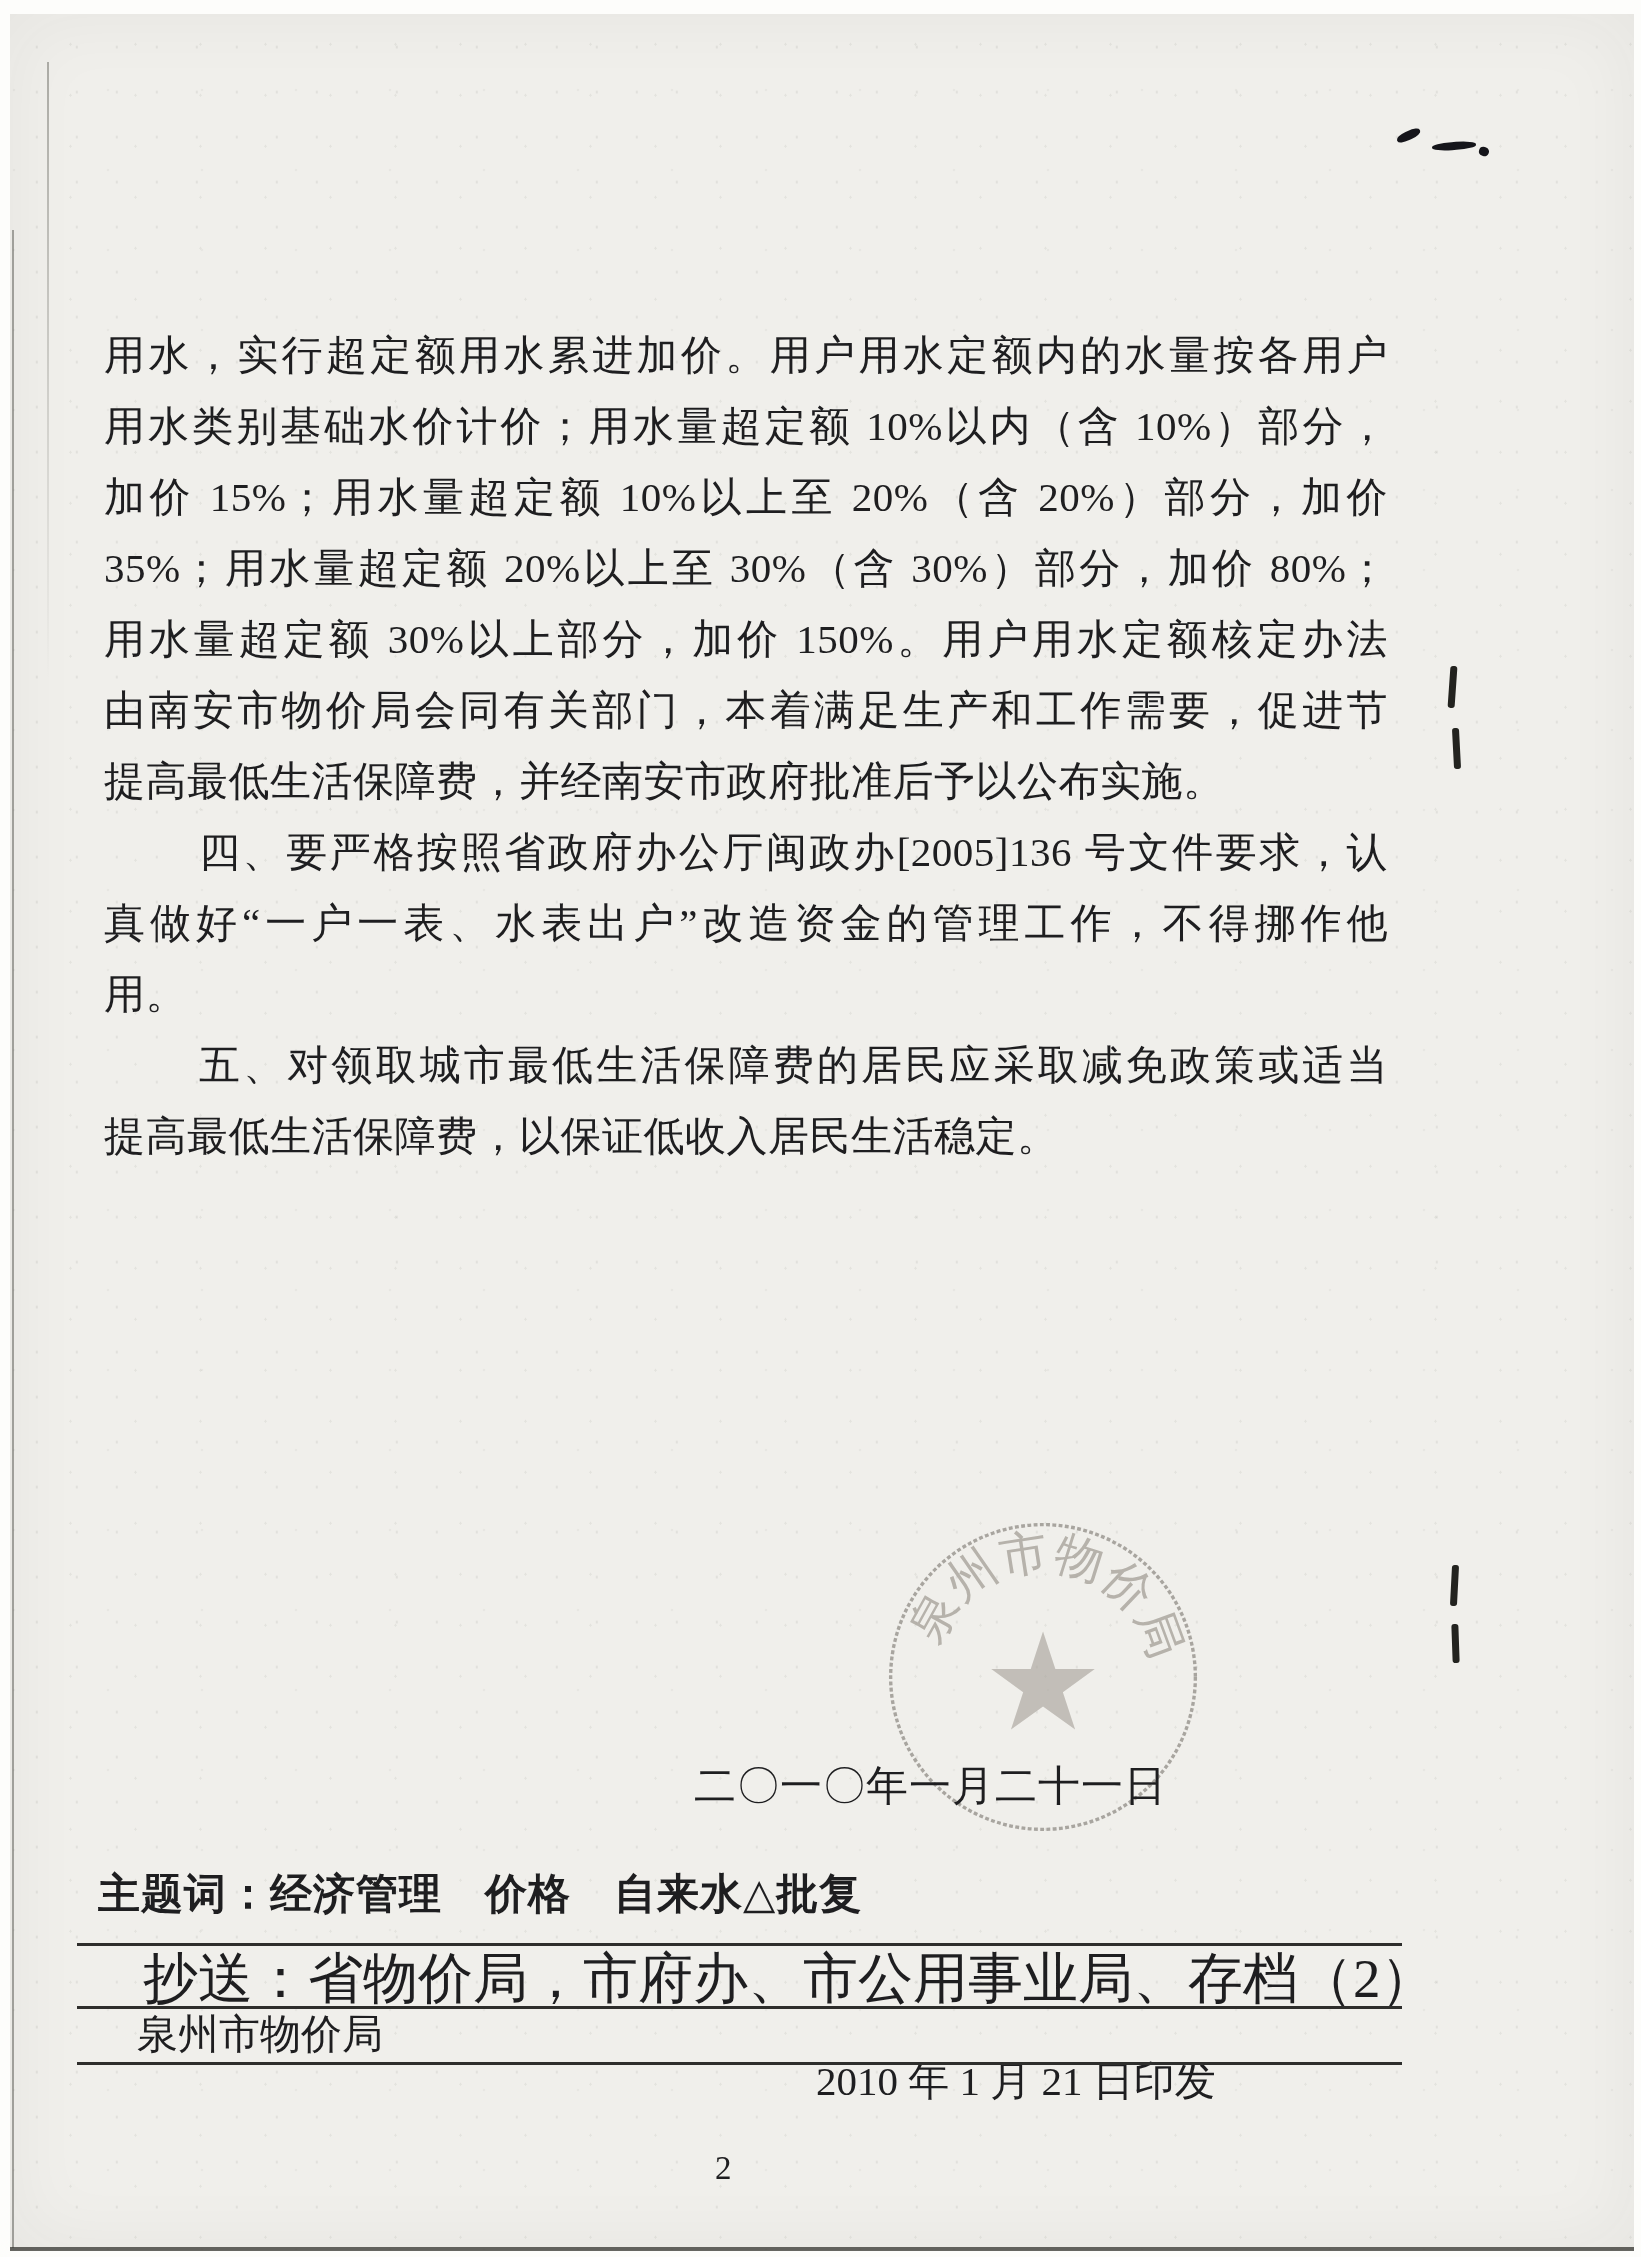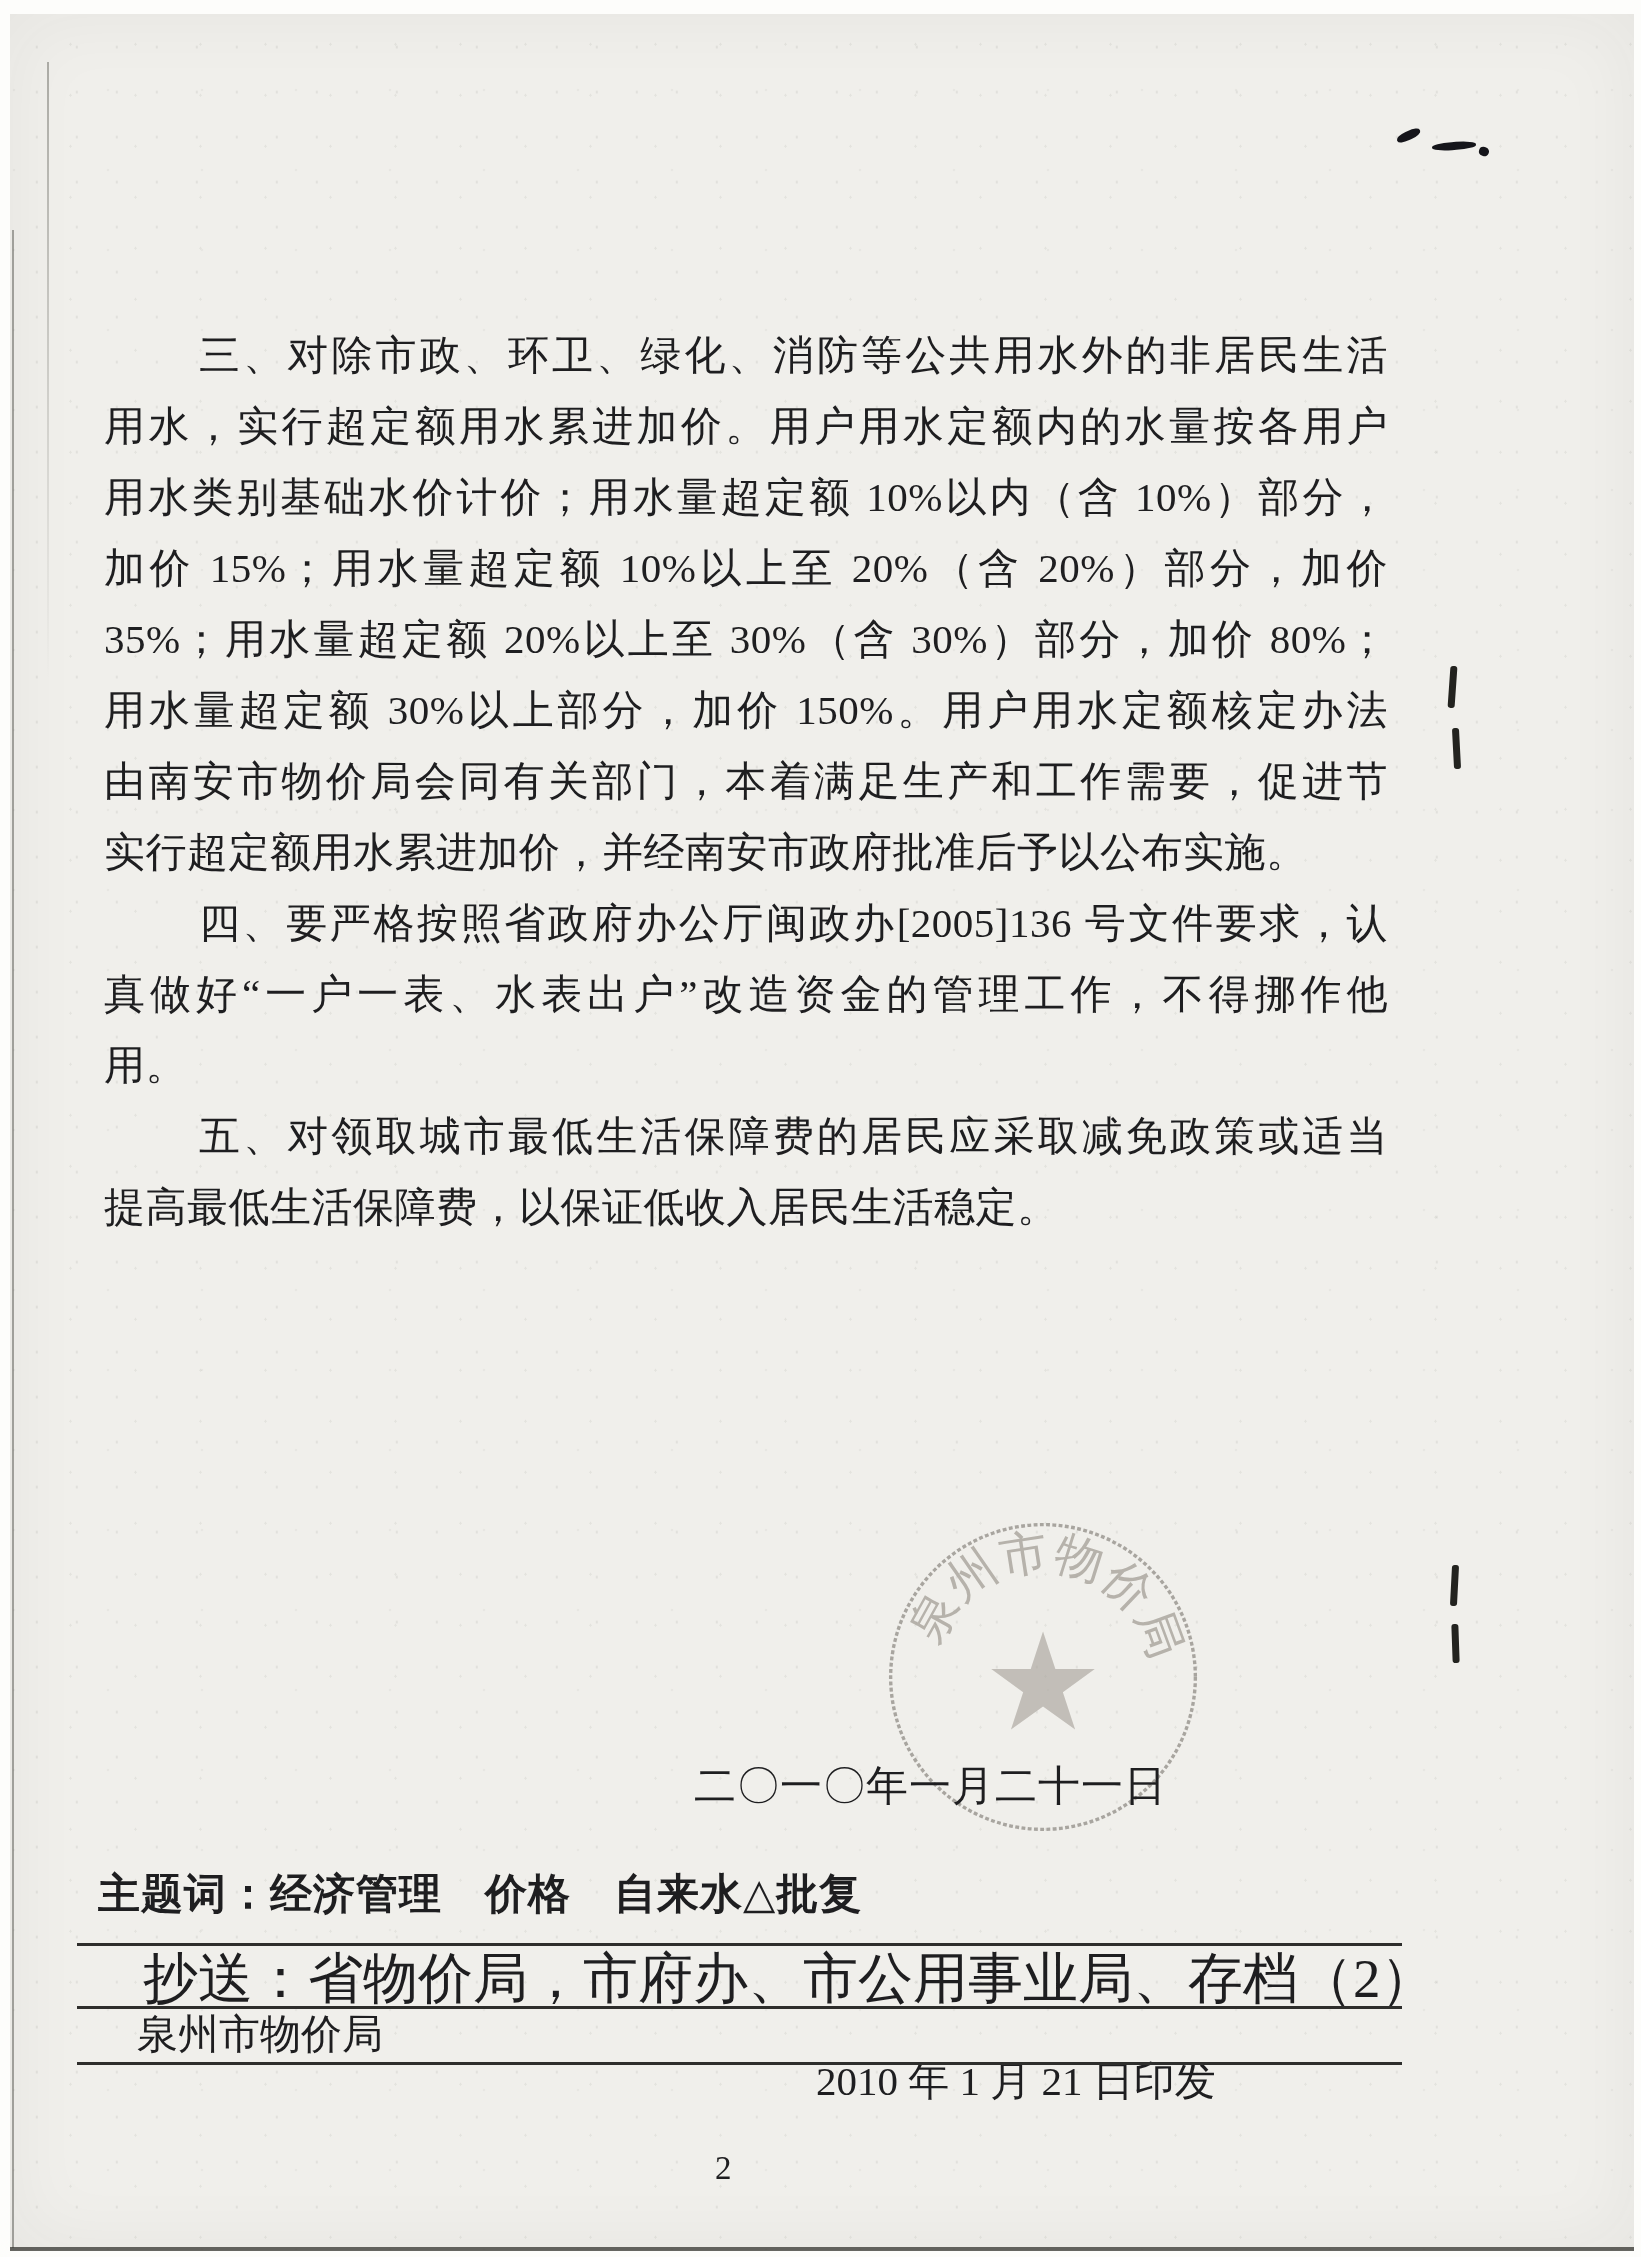--- a/index.html
+++ b/index.html
@@ -75,28 +75,27 @@
 
   <div class="staple st1"></div>
   <div class="staple st2"></div>
   <div class="staple st3"></div>
   <div class="staple st4"></div>
   <div class="ink ink1"></div>
   <div class="ink ink2"></div>
   <div class="ink ink3"></div>
 
   <div class="btext">
-    <div class="bline j i">三、对除市政、环卫、绿化、消防等公共用水外的非居民生活</div>
     <div class="bline j">用水，实行超定额用水累进加价。用户用水定额内的水量按各用户</div>
     <div class="bline j">用水类别基础水价计价；用水量超定额 10%以内（含 10%）部分，</div>
     <div class="bline j">加价 15%；用水量超定额 10%以上至 20%（含 20%）部分，加价</div>
     <div class="bline j">35%；用水量超定额 20%以上至 30%（含 30%）部分，加价 80%；</div>
     <div class="bline j">用水量超定额 30%以上部分，加价 150%。用户用水定额核定办法</div>
     <div class="bline j">由南安市物价局会同有关部门，本着满足生产和工作需要，促进节</div>
-    <div class="bline">实行超定额用水累进加价，并经南安市政府批准后予以公布实施。</div>
+    <div class="bline">提高最低生活保障费，并经南安市政府批准后予以公布实施。</div>
     <div class="bline j i">四、要严格按照省政府办公厅闽政办[2005]136 号文件要求，认</div>
     <div class="bline j">真做好“一户一表、水表出户”改造资金的管理工作，不得挪作他</div>
     <div class="bline">用。</div>
     <div class="bline j i">五、对领取城市最低生活保障费的居民应采取减免政策或适当</div>
     <div class="bline">提高最低生活保障费，以保证低收入居民生活稳定。</div>
   </div>
 
   <svg class="seal" viewBox="0 0 336 336">
     <circle cx="168" cy="168" r="158" fill="none" stroke="#8f8b85" stroke-width="3.5" stroke-dasharray="4 2.5" opacity="0.9"></circle>
     <defs>

